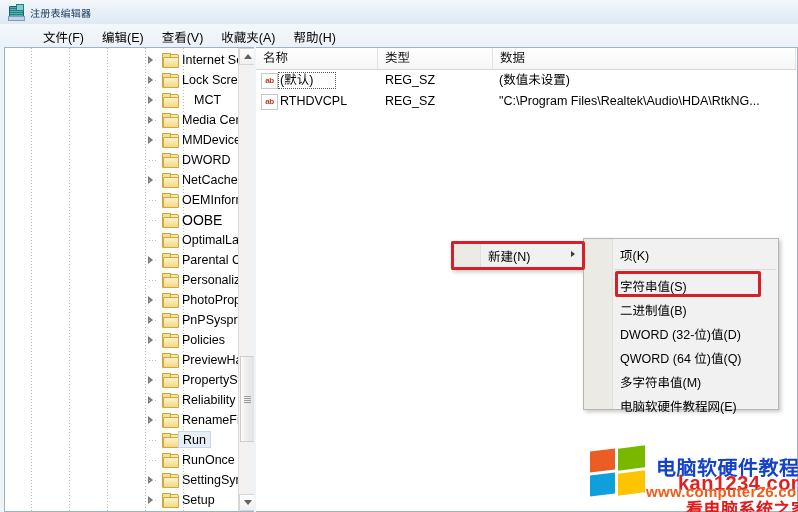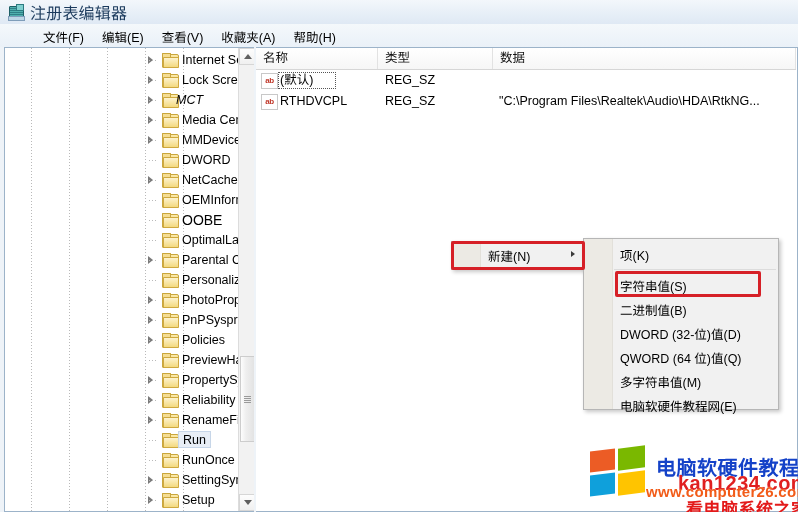--- a/index.html
+++ b/index.html
@@ -35,21 +35,21 @@
   }
   .title-icon .tag{
     position:absolute;left:8px;top:0px;width:6px;height:5px;
     background:#7fd0cf;border:1px solid #2c7a80;
   }
   .title-icon .base{
     position:absolute;left:0px;top:12px;width:15px;height:3px;
     background:#bcd6e6;border:1px solid #7f9db9;
   }
   .title-text{
-    font-size:16px;color:#1b3a5c;letter-spacing:0.2px;
+    font-size:10px;color:#1b3a5c;letter-spacing:0.2px;
     white-space:nowrap;
   }
 
   .menubar{
     position:absolute;left:0;top:24px;width:798px;height:23px;
     display:flex;align-items:flex-start;
     background:linear-gradient(180deg,#f4f8fb 0%,#eaf1f8 100%);
     padding-left:28px;
   }
   .menubar .mi{
@@ -314,21 +314,21 @@
               <div class="trow" style="position: absolute; left: 0px; top: 42px; width: 234px;">
                 <span class="exp" style="left: 140px; top: 4px;">
                   <i></i>
                 </span>
                 <span class="dash" style="left: 144px;"></span>
                 <span class="folder" style="left: 157px; top: 3px;">
                   <span class="back"></span>
                   <span class="tabtop"></span>
                   <span class="front"></span>
                 </span>
-                <span class="tlabel-wrap" style="left: 167px; font-style: italic;">
+                <span class="tlabel-wrap" style="left: 185px;">
                   <span style="font-size: 12.5px; white-space: nowrap;">MCT</span>
                 </span>
               </div>
               <div class="trow" style="position: absolute; left: 0px; top: 62px; width: 234px;">
                 <span class="exp" style="left: 140px; top: 4px;">
                   <i></i>
                 </span>
                 <span class="dash" style="left: 144px;"></span>
                 <span class="folder" style="left: 157px; top: 3px;">
                   <span class="back"></span>
@@ -603,20 +603,21 @@
             <div class="col" style="left: 0px; width: 122px;"><span>名称</span></div>
             <div class="col" style="left: 122px; width: 115px;"><span>类型</span></div>
             <div class="col" style="left: 237px; width: 303px;"><span>数据</span></div>
           </div>
         <div class="lv-rows" id="lvRows">
             <div class="lrow">
               <span class="ab-icon">ab</span>
               <span class="cell" style="left: 24px; width: 98px;">(默认)</span>
               <span class="focus-rect" style="left: 22px; width: 58px;"></span>
               <span class="cell" style="left: 129px; width: 105px;">REG_SZ</span>
+              <span class="cell" style="left: 243px; width: 295px;">(数值未设置)</span>
             </div>
             <div class="lrow">
               <span class="ab-icon">ab</span>
               <span class="cell" style="left: 24px; width: 98px;">RTHDVCPL</span>
               <span class="cell" style="left: 129px; width: 105px;">REG_SZ</span>
               <span class="cell" style="left: 243px; width: 295px;">"C:\Program Files\Realtek\Audio\HDA\RtkNG...</span>
             </div>
           </div>
       </div>
     </div>

